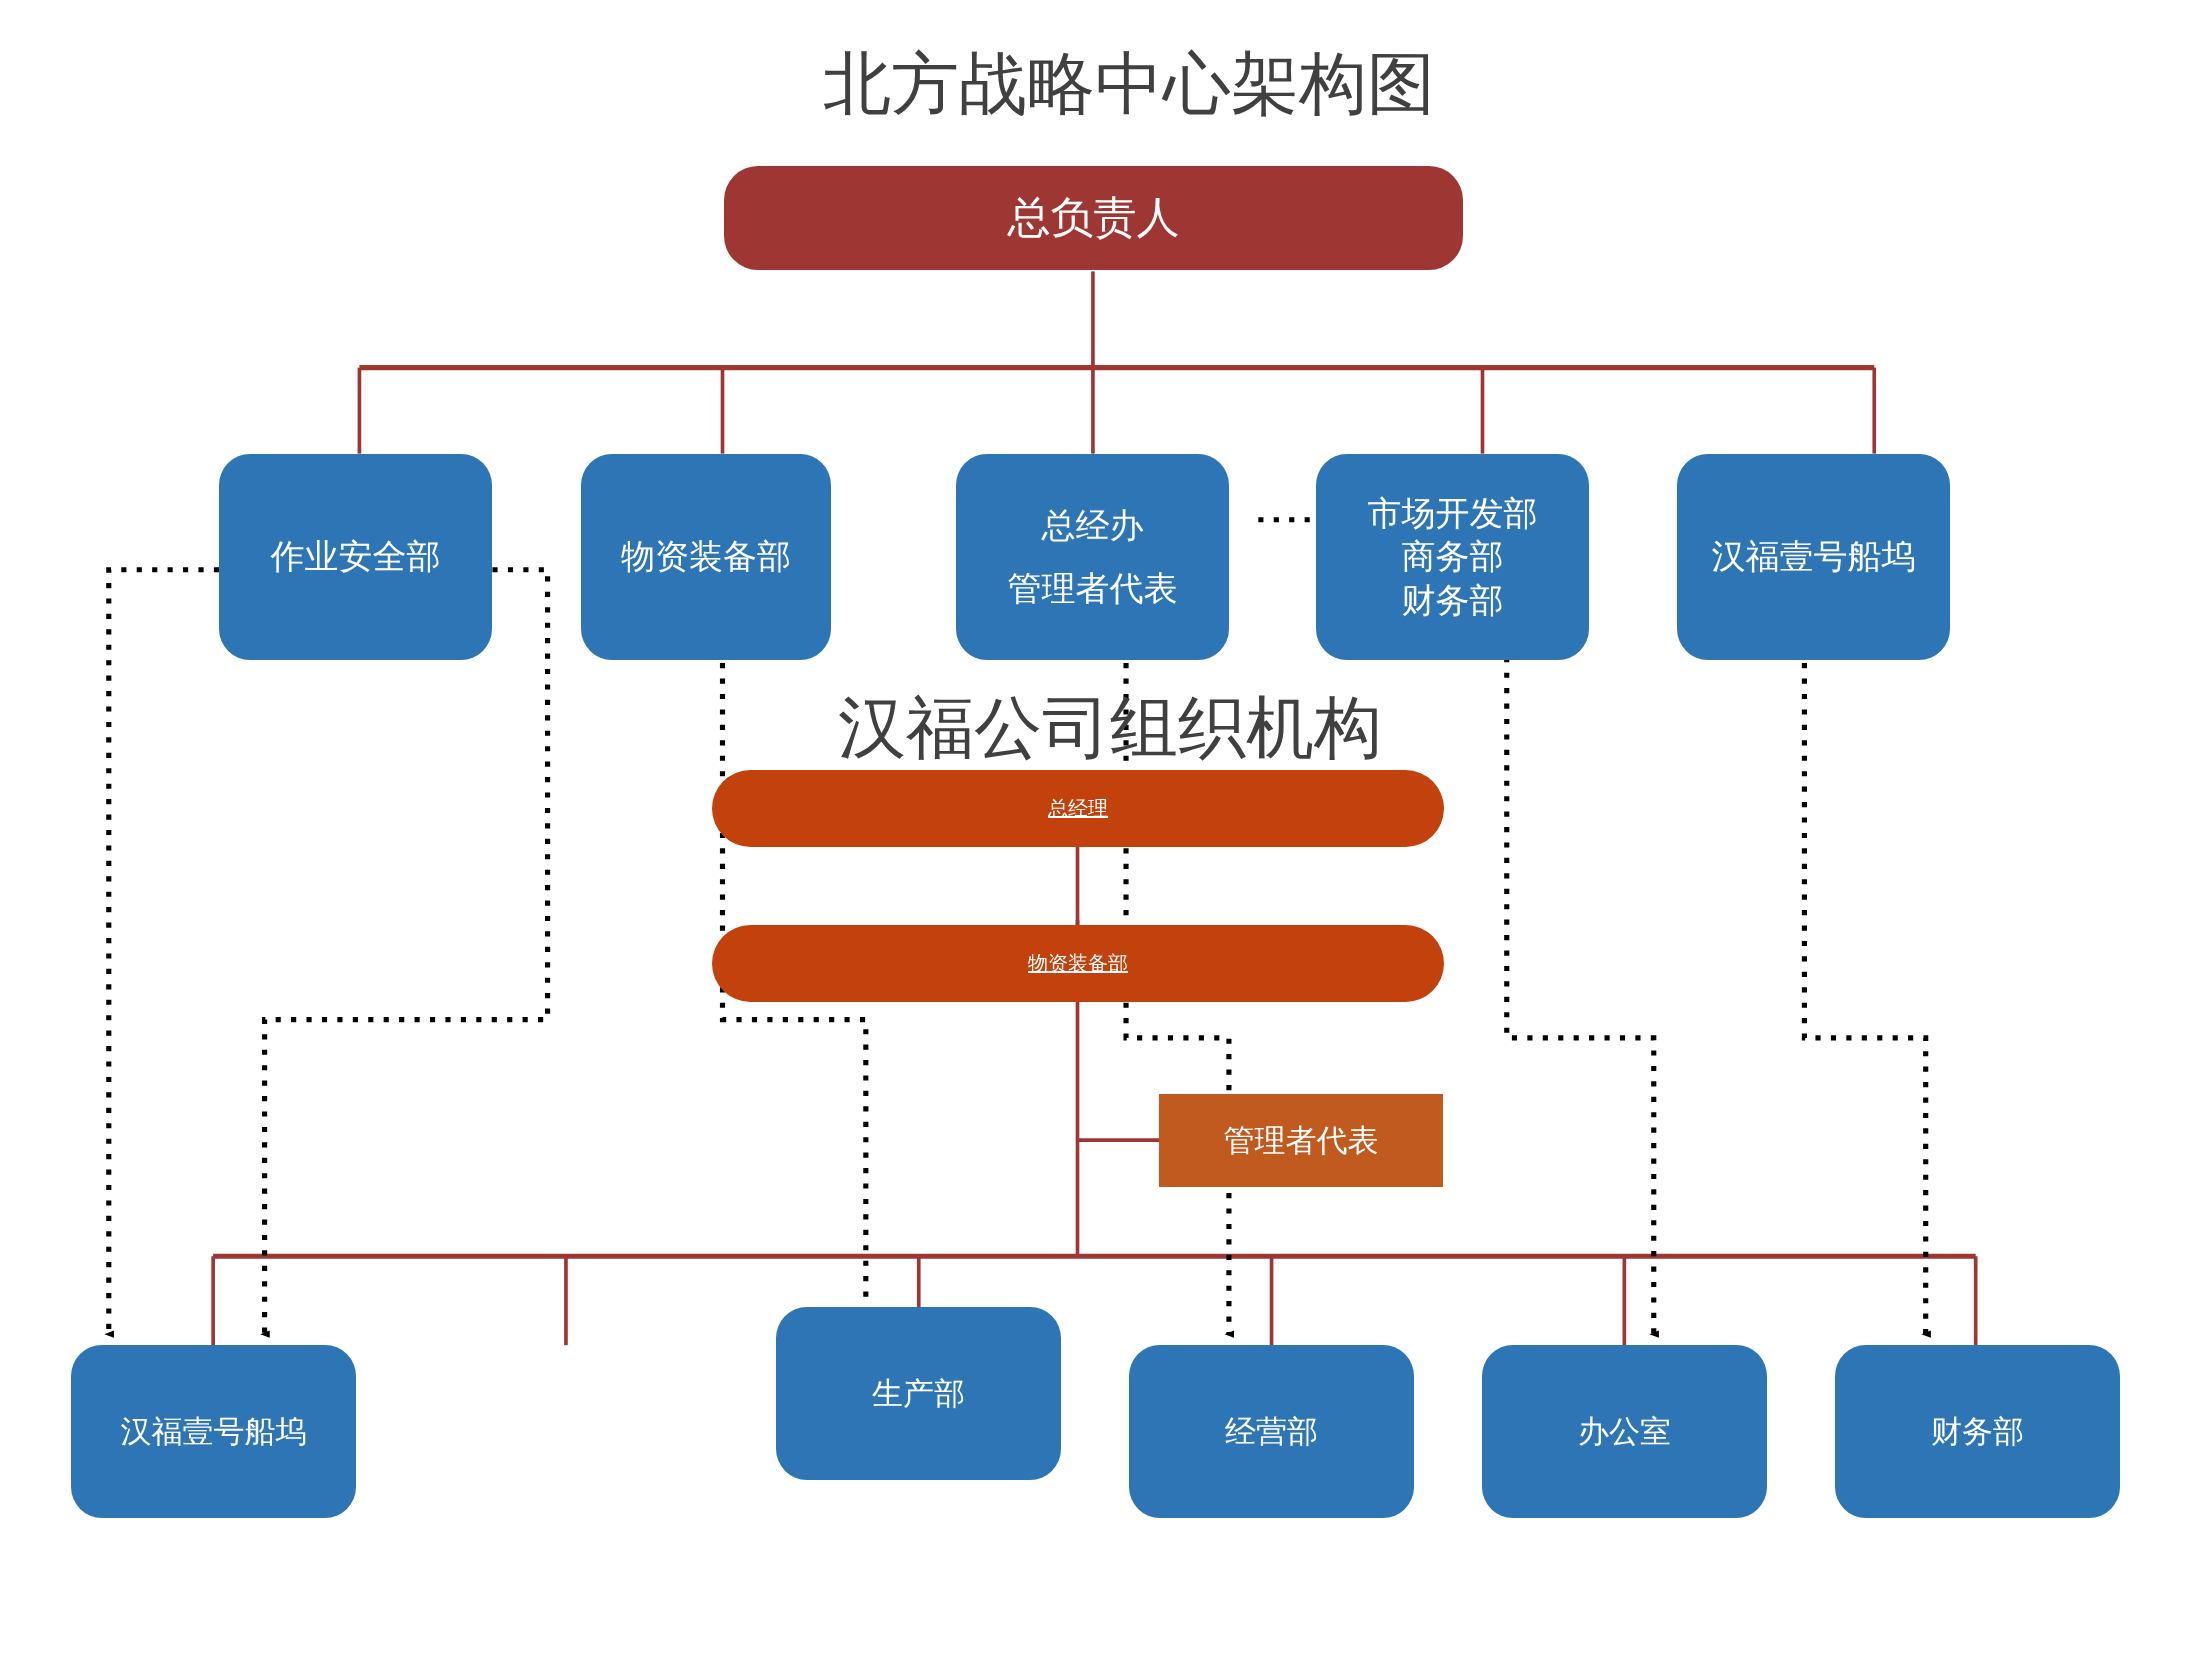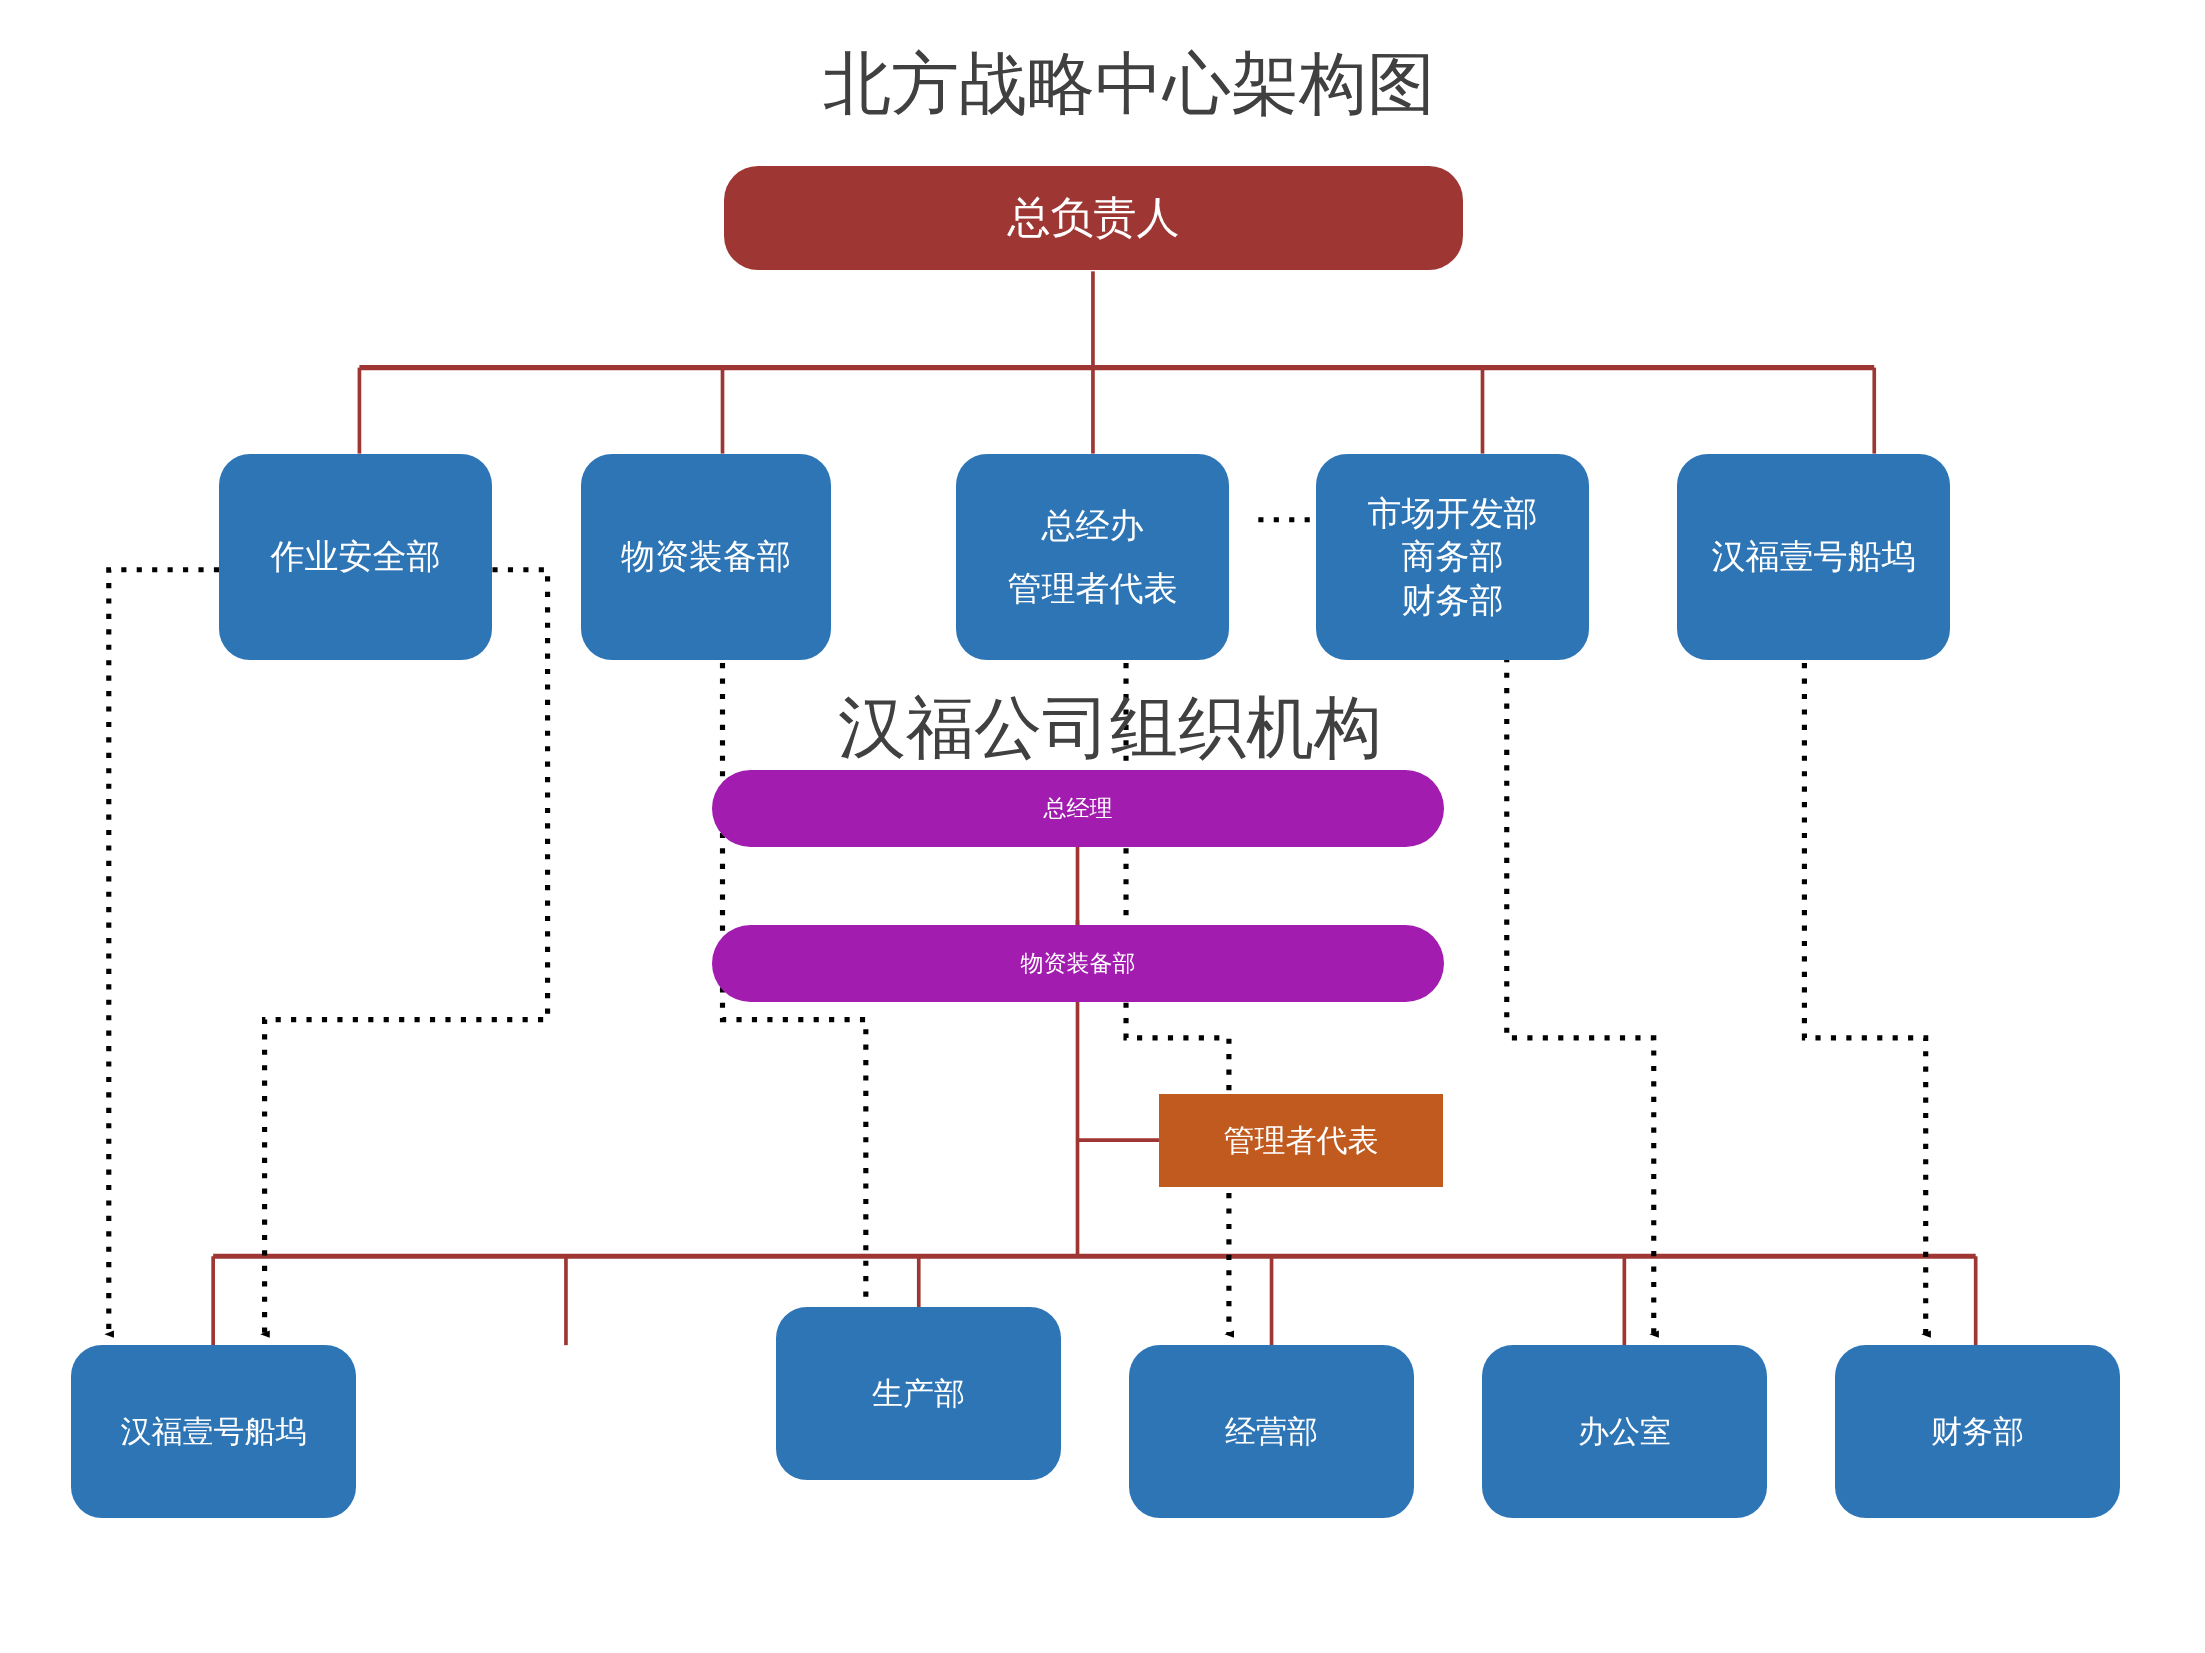--- a/index.html
+++ b/index.html
@@ -48,23 +48,24 @@
     border-radius: 34px;
     font-size: 43px;
   }
   .node-blue {
     background: #2E75B6;
     border-radius: 31px;
     font-size: 34px;
   }
   .node-blue.small { font-size: 31px; }
   .node-pill {
-    background: #a21caf;
+    background: #c2410c;
     border-radius: 44px;
-    font-size: 23px;
+    font-size: 20px;
+    text-decoration: underline;
   }
   .node-brown {
     background: #C05A1E;
     border-radius: 0;
     font-size: 31px;
   }
 </style>
 </head>
 <body>
 

